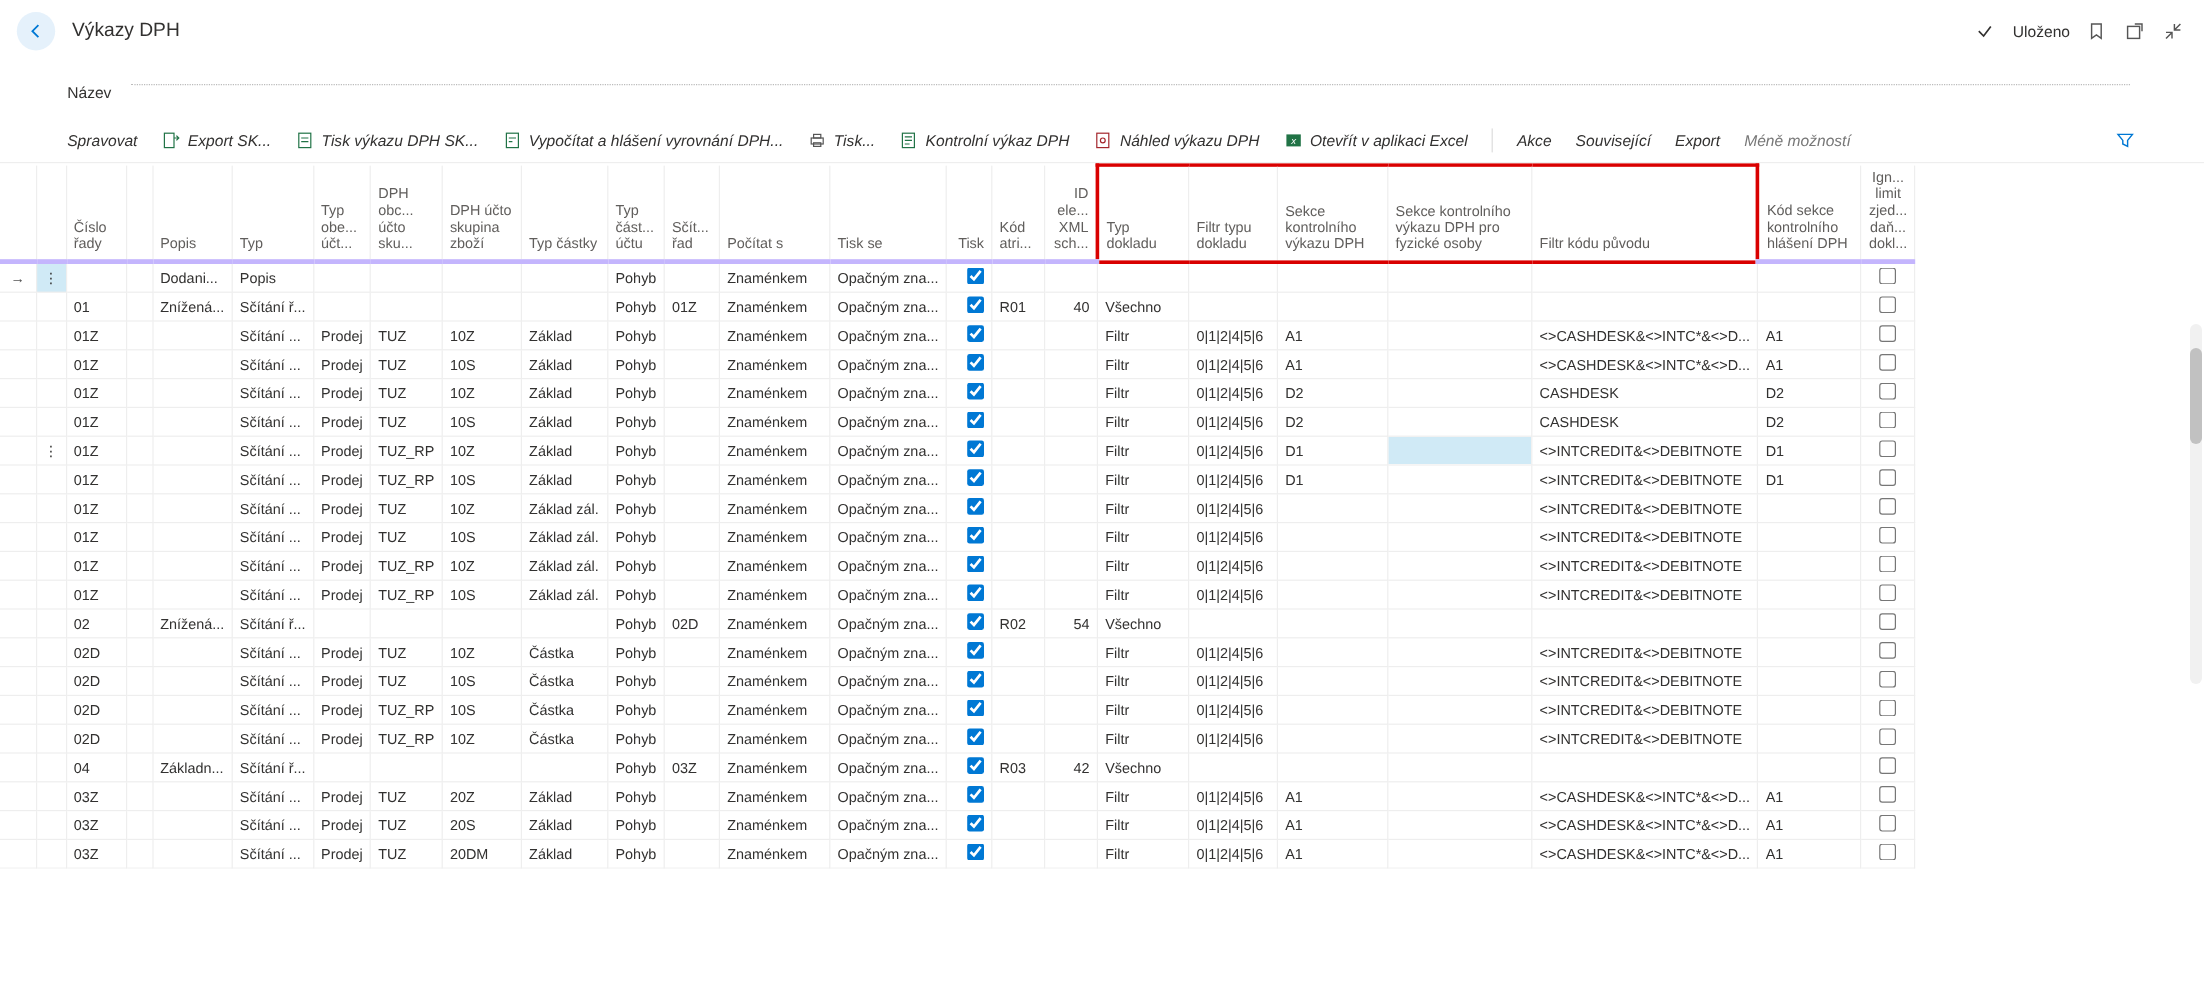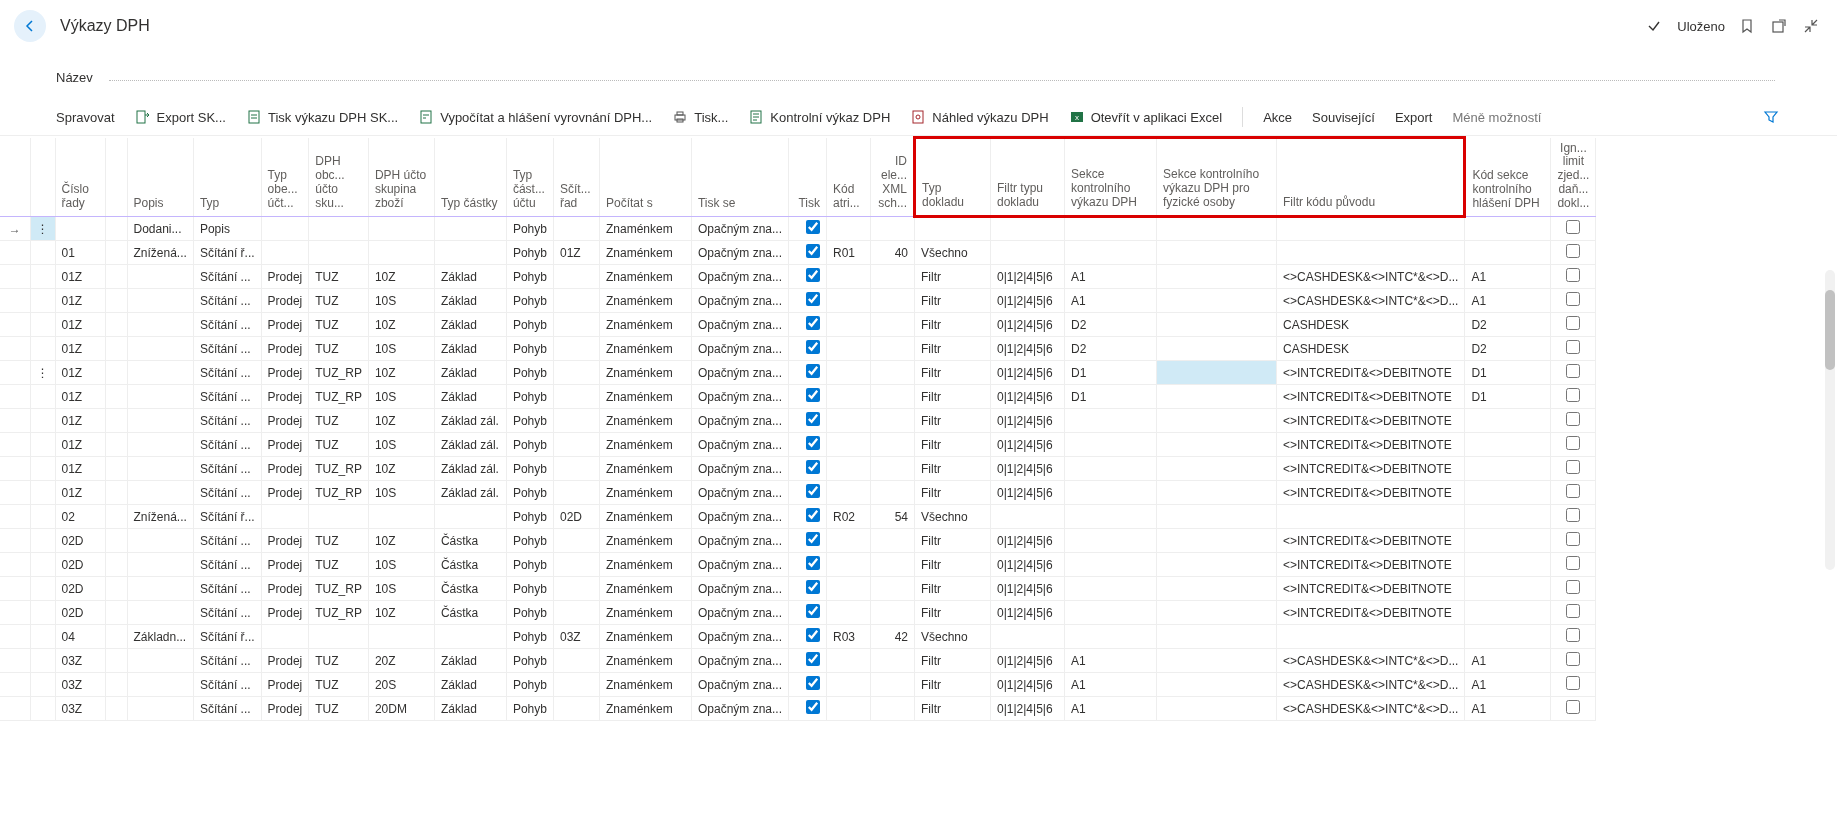--- a/index.html
+++ b/index.html
@@ -33,21 +33,21 @@
   }
   .header-right {
     margin-left: auto;
     display: flex;
     align-items: center;
     gap: 12px;
   }
   .saved-status { display:flex; align-items:center; gap:16px; color:#323130; font-size:13px;text-align:right; }
   .hdr-icon { width: 20px; height: 20px; display:flex; align-items:center; justify-content:center; cursor:pointer; color:#555; }
   .name-row {
-    display: flex; align-items: flex-end;
+    display: flex; align-items: flex-start;
     padding: 20px 56px 12px 56px;
     gap: 10px;
   }
   .name-label { font-size: 13px; color:#323130; }
   .name-dots {
     flex: 1;
     border-bottom: 1px dotted #bbb;
     height: 1px;
     margin: 0 6px 4px 6px;
   }
@@ -71,40 +71,41 @@
     display: flex; align-items: center;
     padding: 10px 56px 8px 56px;
     gap: 20px;
     font-size: 13px;
     border-bottom: 1px solid #eee;
   }
   .toolbar .tb-item {
     display:flex; align-items:center; gap:6px;
     cursor:pointer;
     white-space: nowrap;
+    font-style: italic;
   }
   .tb-icon { width:16px; height:16px; display:flex; align-items:center; justify-content:center; }
   .tb-icon svg { width:16px; height:16px; }
   .tb-sep { width:1px; height:20px; background:#ddd; }
   .tb-right { margin-left:auto; display:flex; align-items:center; gap:22px; }
   .grid-wrap {
     overflow-x: auto;
     overflow-y: hidden;
     width: 1837px;
   }
   table.grid {
     border-collapse: collapse;
     font-size: 12px;
     table-layout: fixed;
   }
   table.grid th {
     text-align: left;
     font-weight: 400;
     color: #605e5c;
-    border-bottom: 1px solid #c4b5fd;
+    border-bottom: 4px solid #c4b5fd;
     border-right: 1px solid #eee;
     vertical-align: bottom;
     padding: 4px 6px 6px 6px;
     font-size: 12px;
     line-height: 1.15;
     height: 58px;
     background: #fff;
   }
   table.grid th.num, table.grid td.num { text-align: right; }
   table.grid td {

